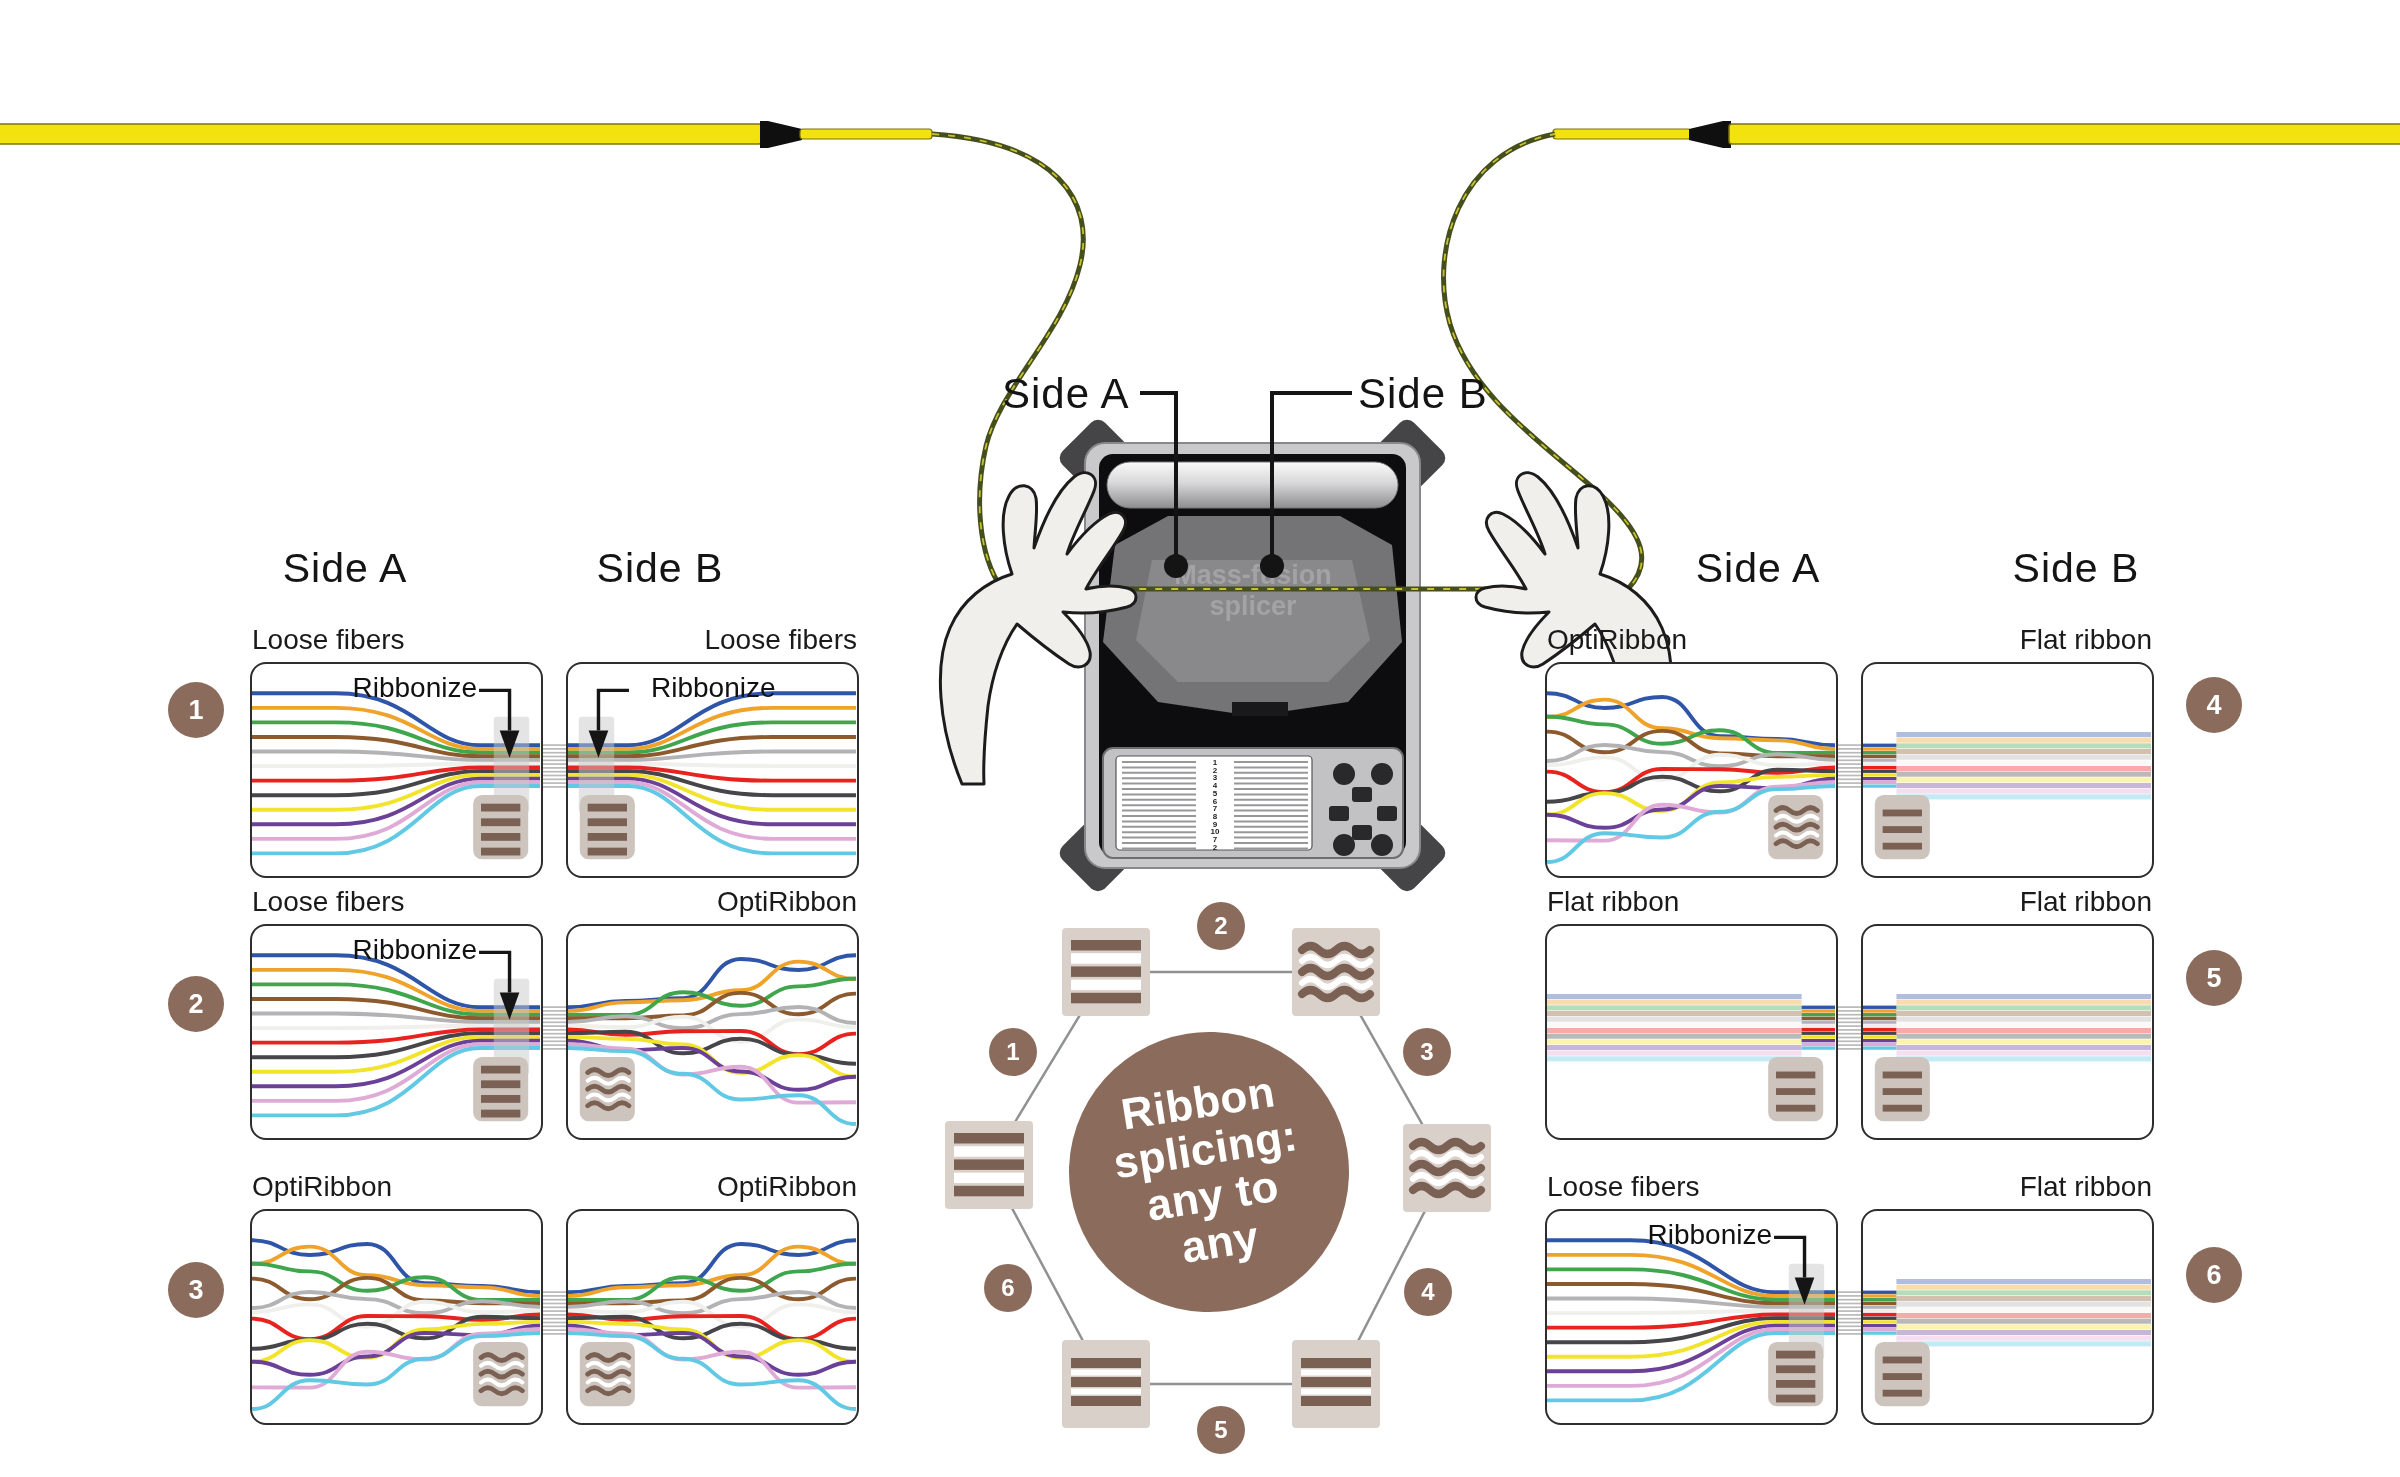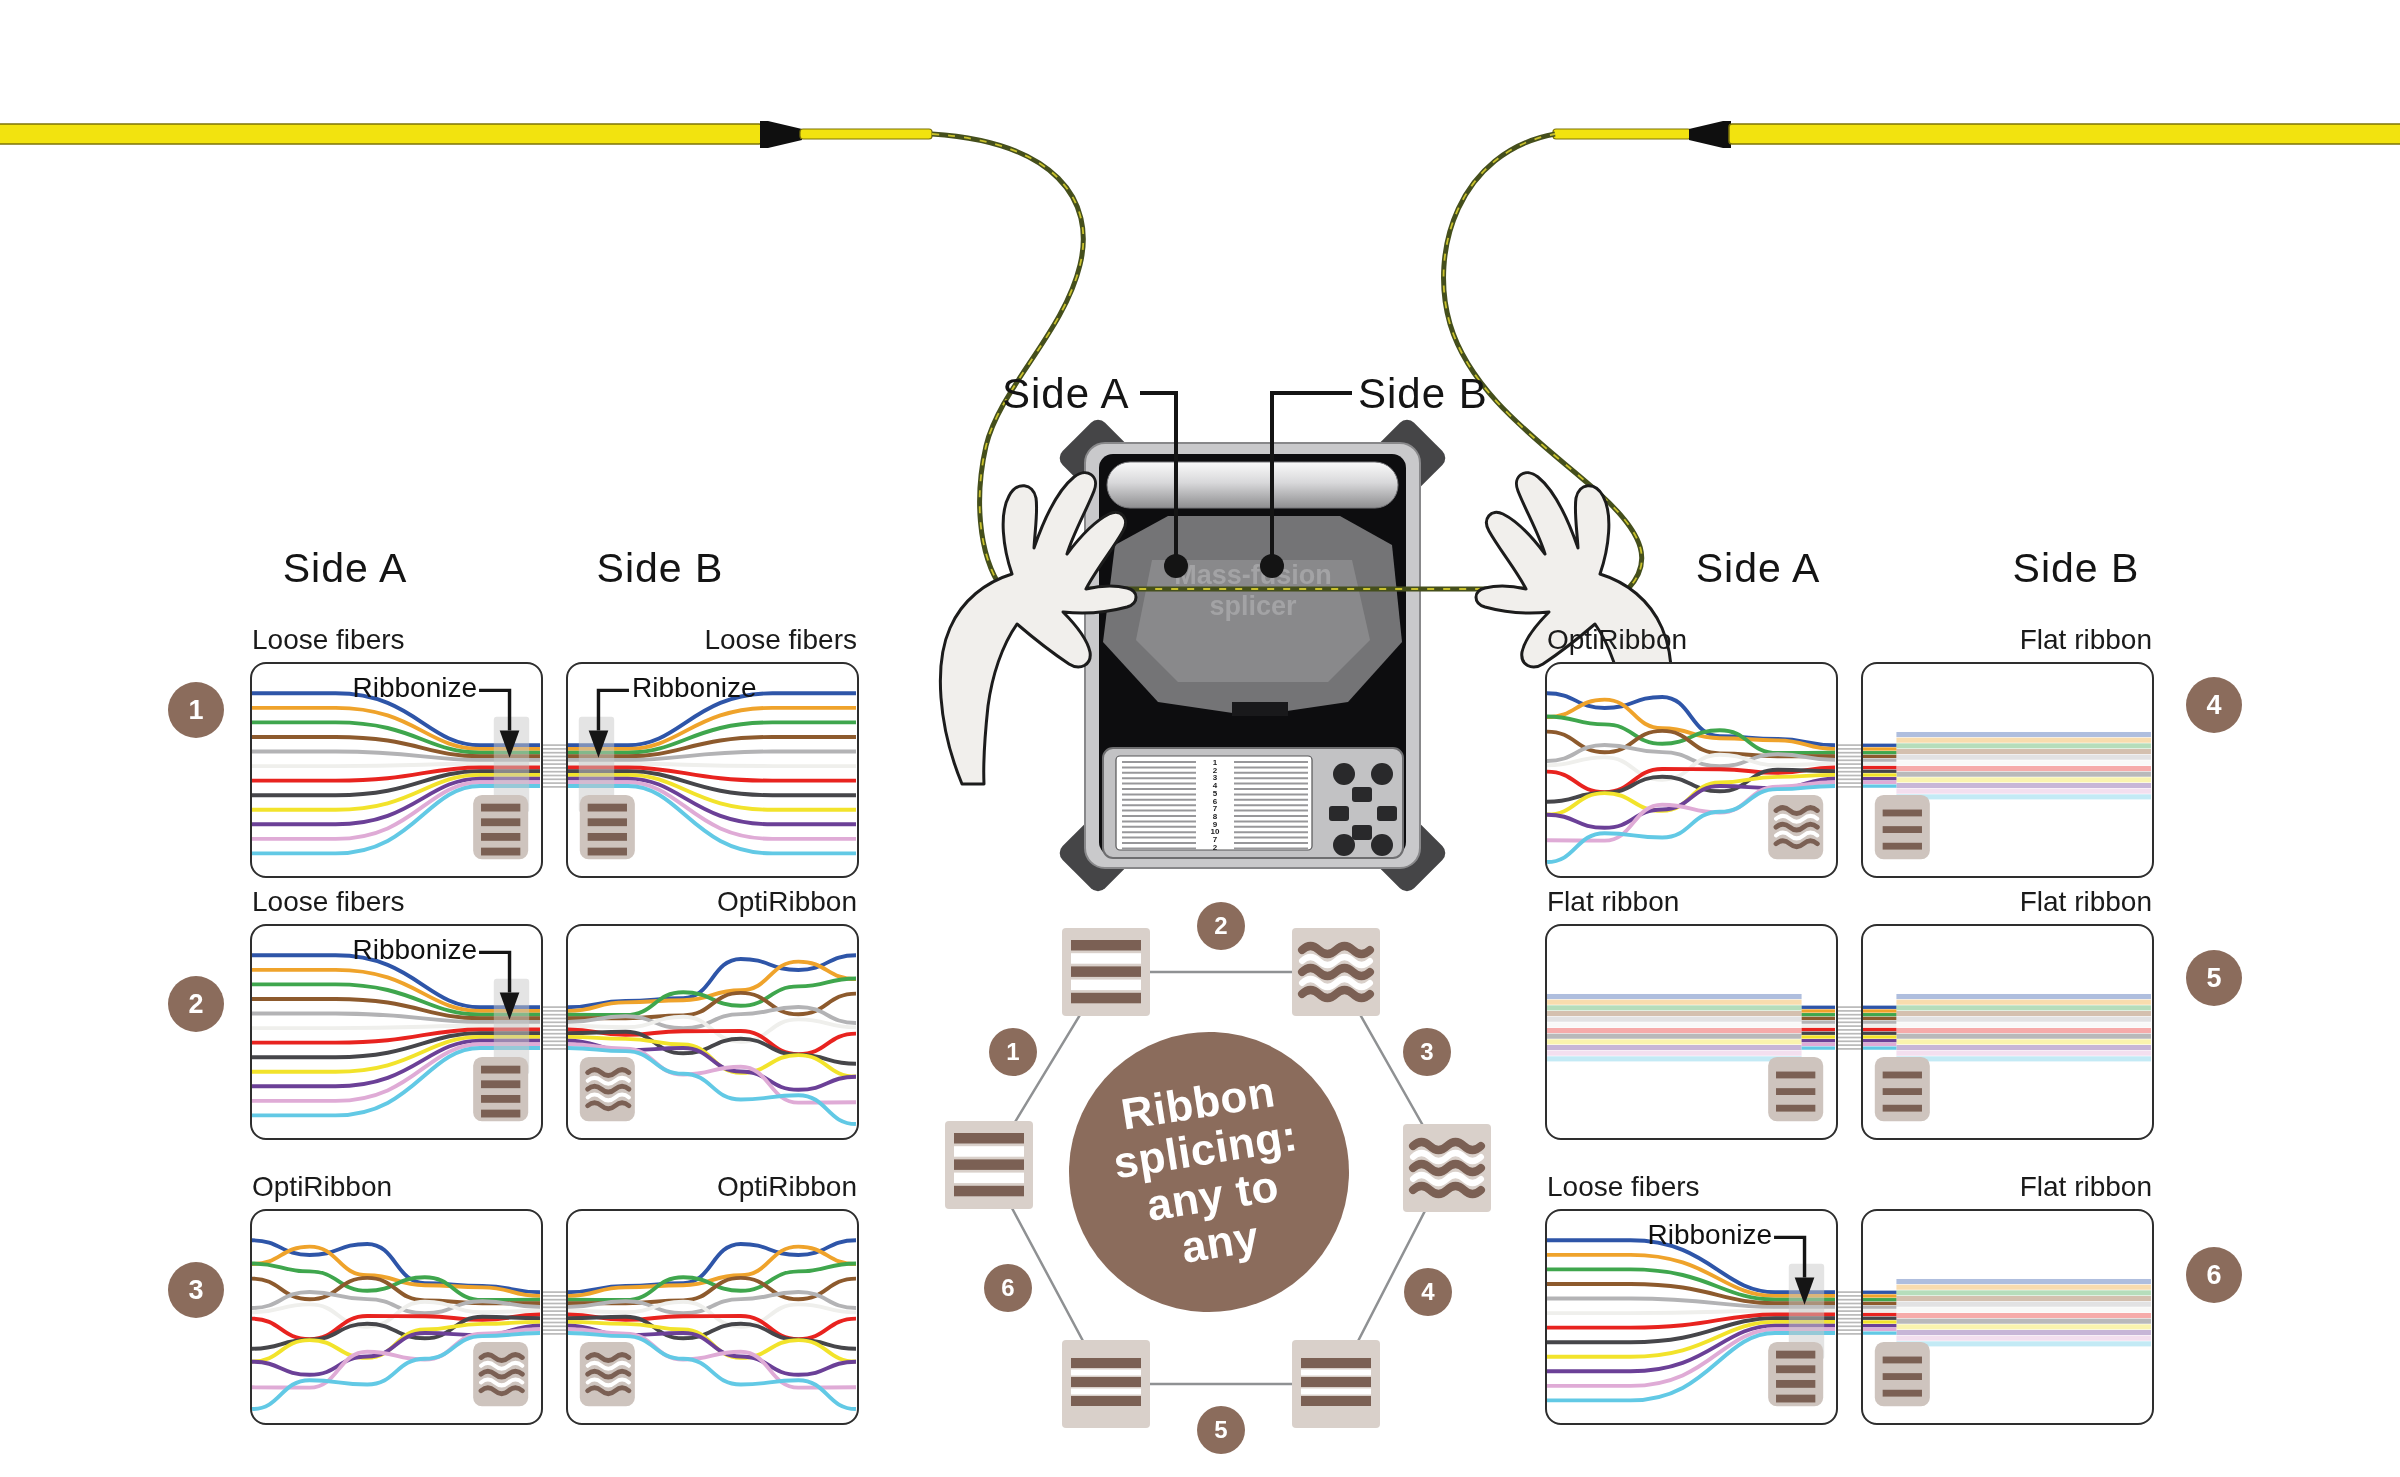--- a/index.html
+++ b/index.html
@@ -7,21 +7,21 @@
   #canvas{position:relative;width:2400px;height:1477px;background:#fff;overflow:hidden;
           font-family:"Liberation Sans",sans-serif;color:var(--ink);}
   #canvas svg.layer{position:absolute;left:0;top:0;pointer-events:none;}
   .hdr{position:absolute;transform:translateX(-50%);font-size:41px;letter-spacing:1px;color:#141414;white-space:nowrap;}
   .callout{position:absolute;font-size:42px;letter-spacing:1px;color:#141414;white-space:nowrap;}
   .panel{position:absolute;width:293px;height:216px;border:2.5px solid #2e2e2e;border-radius:16px;
          background:#fff;box-sizing:border-box;}
   .panel svg.fp{position:absolute;left:0;top:0;width:288px;height:211px;border-radius:13px;overflow:hidden;}
   .plabel{position:absolute;top:-40px;font-size:28px;color:#1a1a1a;white-space:nowrap;text-align:center;}
   .plabel.l{left:0;} .plabel.r{right:0;}
-  .rib{position:absolute;top:8px;font-size:28px;color:#111;white-space:nowrap;}
+  .rib{position:absolute;top:8px;font-size:28px;color:#111;white-space:nowrap;margin-left:19px;}
   .rib.rr{right:64px;} .rib.rl{left:64px;}
   .stepbadge{position:absolute;width:56px;height:56px;border-radius:50%;background:var(--brown);
              color:#fff;font-weight:bold;font-size:27px;display:flex;align-items:center;justify-content:center;}
   .hexbadge{position:absolute;width:48px;height:48px;border-radius:50%;background:var(--brown);
             color:#fff;font-weight:bold;font-size:24px;display:flex;align-items:center;justify-content:center;}
   #center-circle{position:absolute;left:1069px;top:1032px;width:280px;height:280px;border-radius:50%;
                  background:var(--brown);display:flex;flex-direction:column;align-items:center;justify-content:center;
                  transform:rotate(-9deg);}
   #center-circle div{color:#fff;font-weight:bold;font-size:44px;line-height:1.07;letter-spacing:.5px;}
   #splicer-name{position:absolute;left:1158px;top:560px;width:190px;text-align:center;

